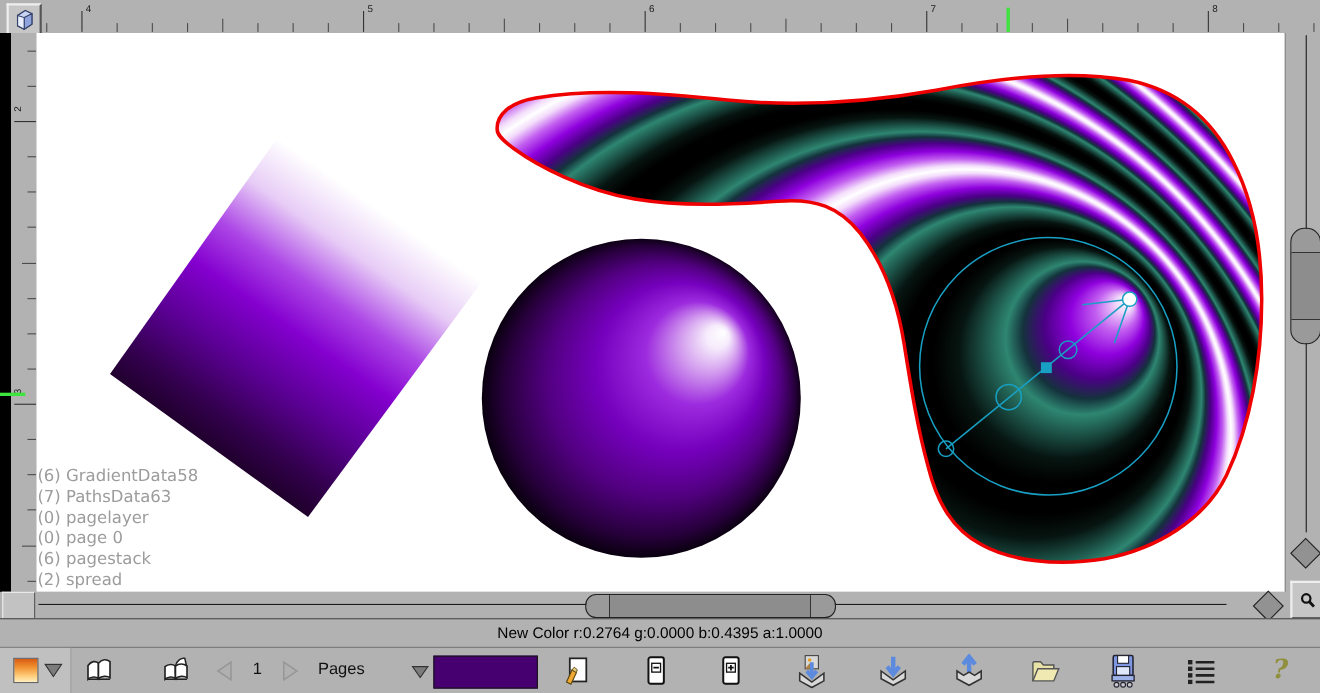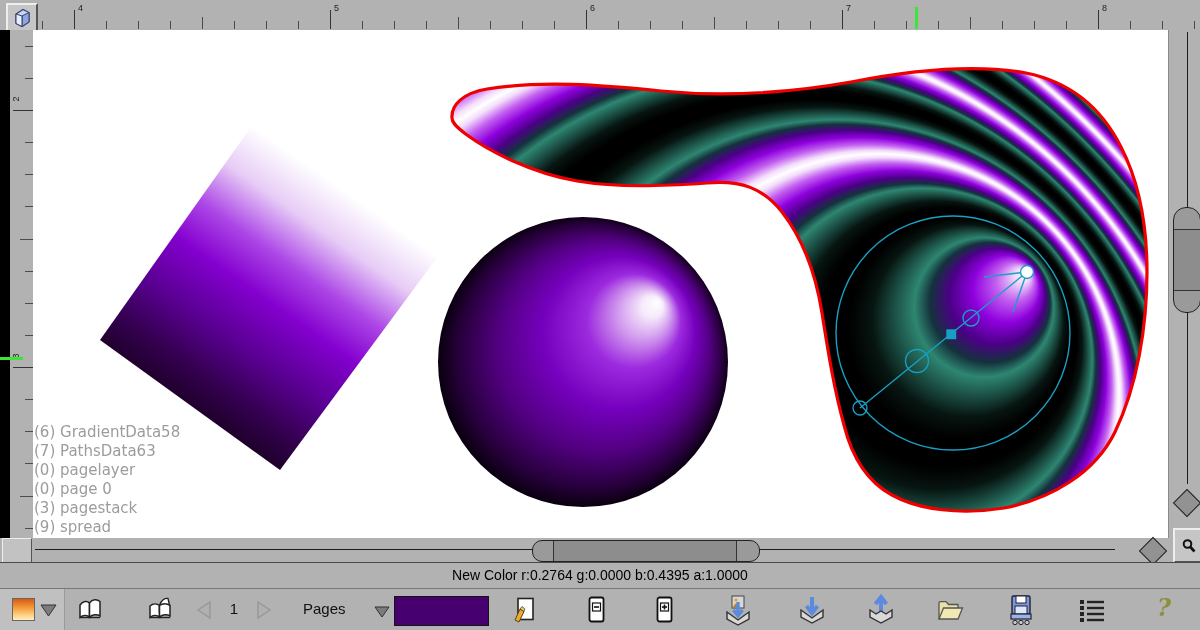--- a/index.html
+++ b/index.html
@@ -59,21 +59,21 @@
 
   
   #toolbar{left:0;top:588px;width:1200px;height:42px;background:#b2b2b2;border-top:1px solid #777;}
   #tool-left-panel{left:0;top:0;width:64px;height:42px;background:#c0c0c0;border-right:1px solid #9a9a9a;}
   .tbtn{position:absolute;cursor:default;}
   #window-color-swatch{left:12px;top:9px;width:21px;height:21px;border:1px solid #666;
       background:linear-gradient(180deg,#d85a14 0%,#f09030 35%,#ffcf7e 75%,#ffeec0 100%);}
   #page-color-swatch{left:394px;top:7px;width:93px;height:28px;border:1px solid #151515;}
   .tool-text{position:absolute;font-size:15px;color:#111;}
   #page-number{left:222px;top:11px;width:24px;text-align:center;}
-  #pages-label{left:303px;top:11px;}
+  #pages-label{left:289px;top:11px;}
   #help-button{left:1150px;top:4px;width:28px;height:32px;font-family:"DejaVu Serif",serif;
       font-style:italic;font-weight:bold;font-size:24px;color:#8f8f3d;text-align:center;}
 </style>
 </head>
 <body>
 
 <div id="ruler-row" class="abs">
   <div id="corner-btn" class="abs">
     <svg width="22" height="22" viewBox="0 0 22 22">
       <path d="M5 7 L12 2.5 L18 5.5 L18 15 L11 19.5 L5 16.5 Z" fill="#c9d4f2" stroke="#33406a" stroke-width="1.2"></path>
@@ -224,22 +224,22 @@
       <circle cx="971" cy="318" r="8"></circle>
       <circle cx="1027" cy="272" r="6.5" fill="#ffffff"></circle>
     </g>
   </svg>
 
   <div id="layer-labels">
     <div>(6) GradientData58</div>
     <div>(7) PathsData63</div>
     <div>(0) pagelayer</div>
     <div>(0) page 0</div>
-    <div>(3) pagestack</div>
-    <div>(9) spread</div>
+    <div>(6) pagestack</div>
+    <div>(2) spread</div>
   </div>
 </div>
 
 <div id="vscroll" class="abs">
   <div id="vtrack" class="abs"></div>
   <div id="vthumb" class="abs"></div>
   <div id="vdiamond" class="abs diamond"></div>
   <div id="zoom-btn" class="abs">
     <svg width="16" height="16" viewBox="0 0 16 16">
       <circle cx="6.5" cy="6" r="3.8" fill="none" stroke="#111" stroke-width="2"></circle>

